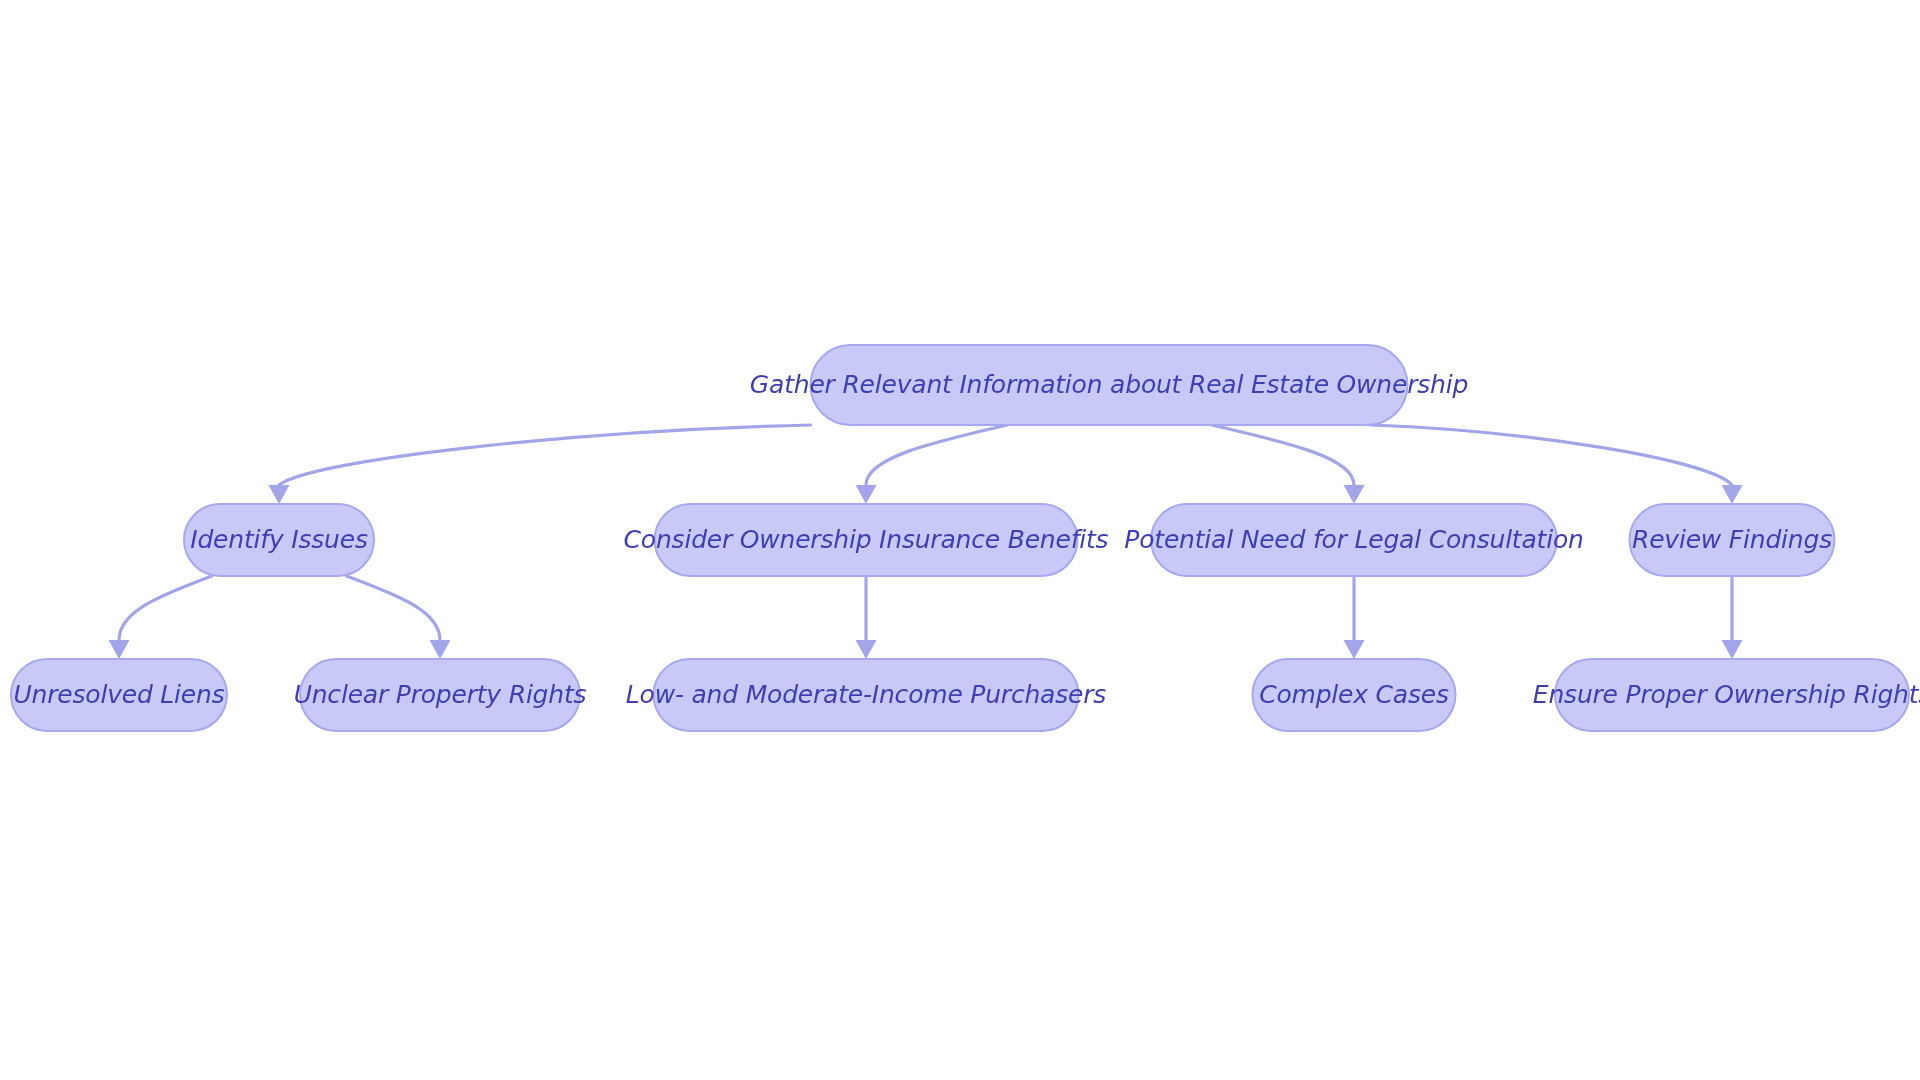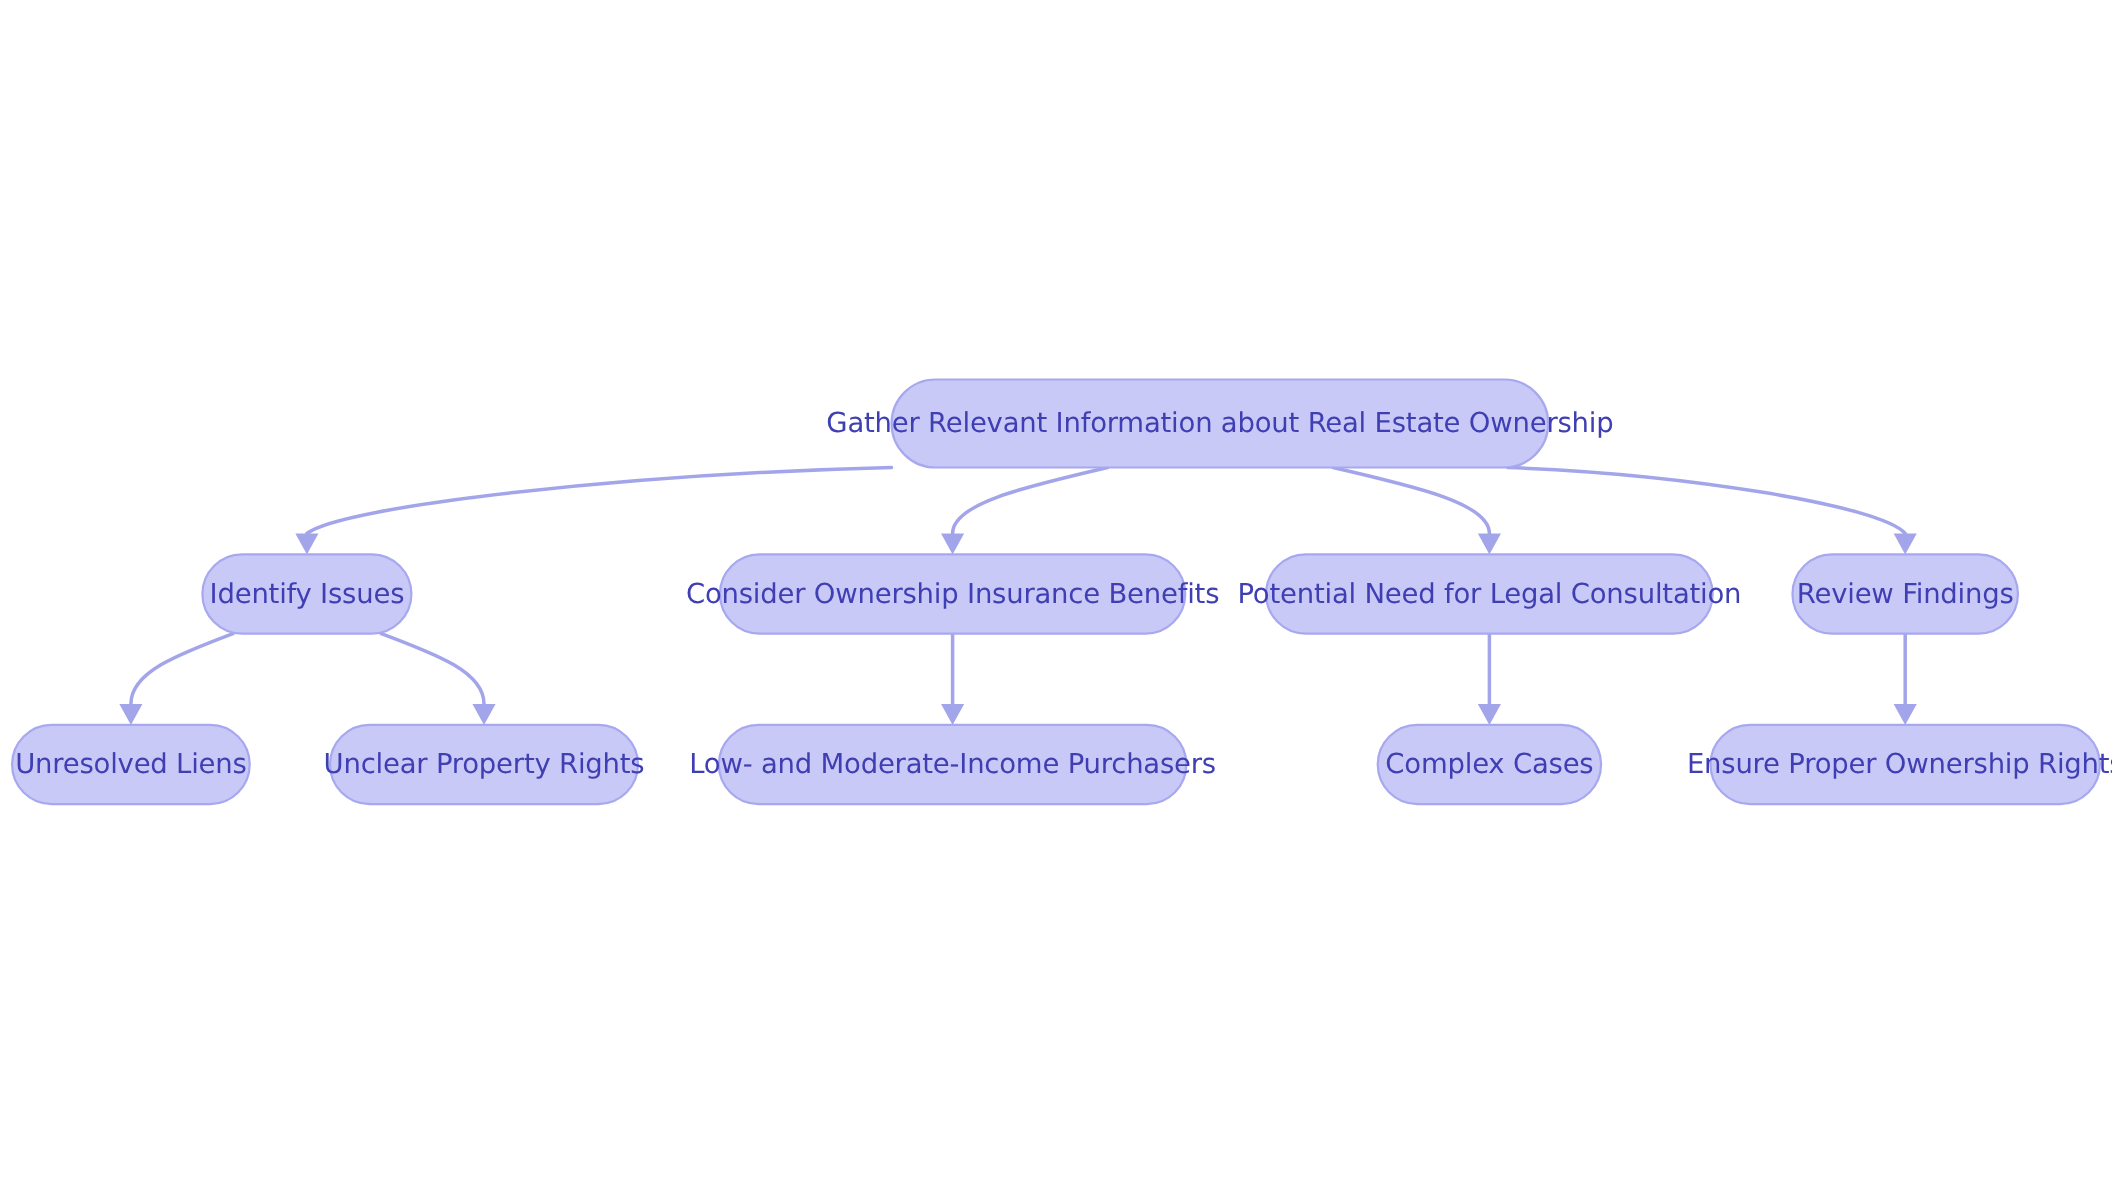--- a/index.html
+++ b/index.html
@@ -10,20 +10,21 @@
   body {
     width: 1920px;
     height: 1080px;
     overflow: hidden;
     font-family: "DejaVu Sans", "Liberation Sans", sans-serif;
   }
   #flowchart-root {
     position: relative;
     width: 1624px;
     height: 1080px;
+    font-style: italic;
   }
   svg#flow-svg {
     position: absolute;
     top: 0;
     left: 0;
     width: 1920px;
     height: 1080px;
     display: block;
   }
   .node-shape {

